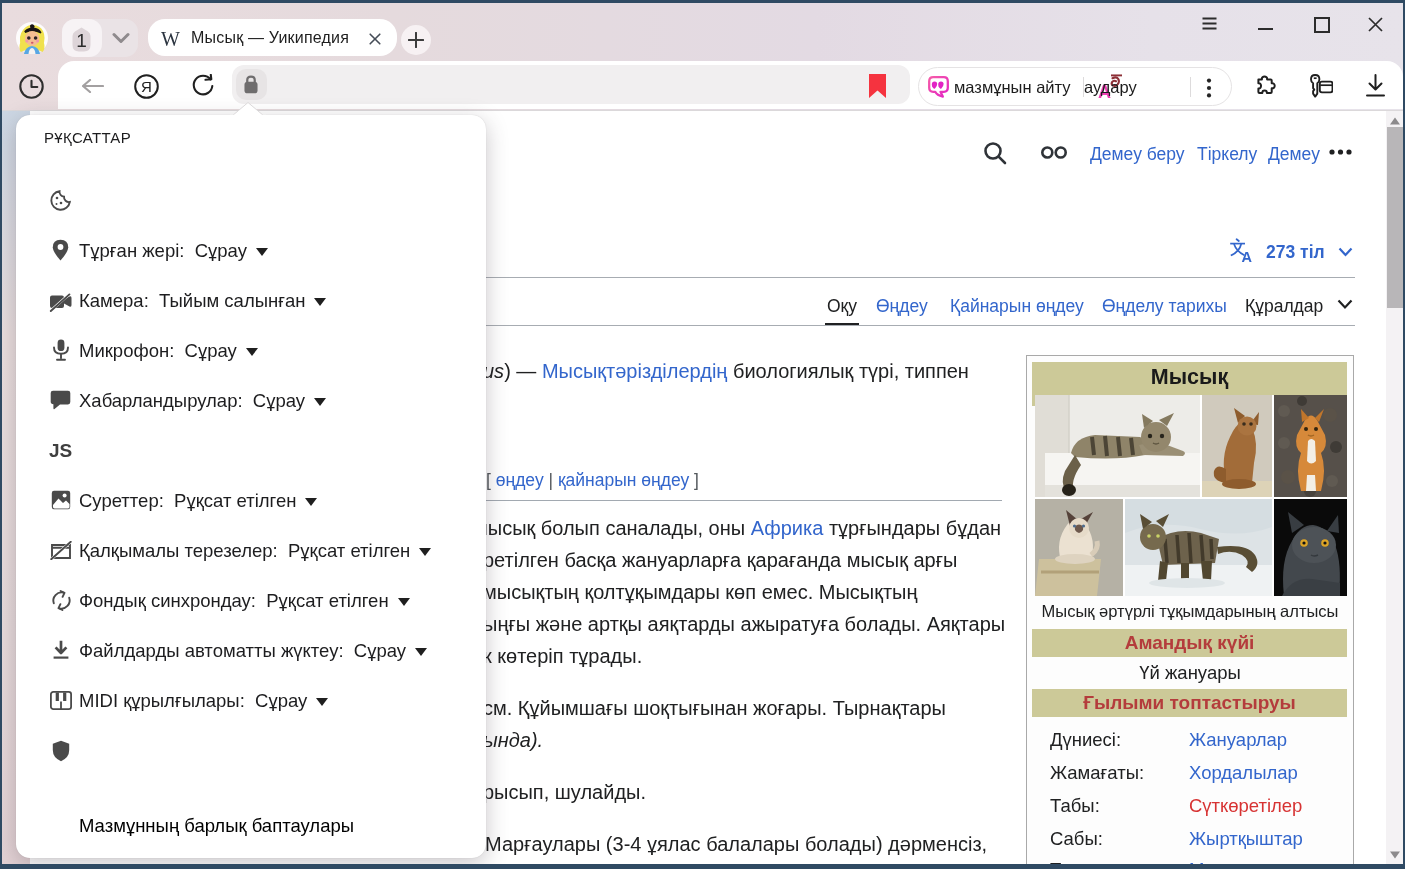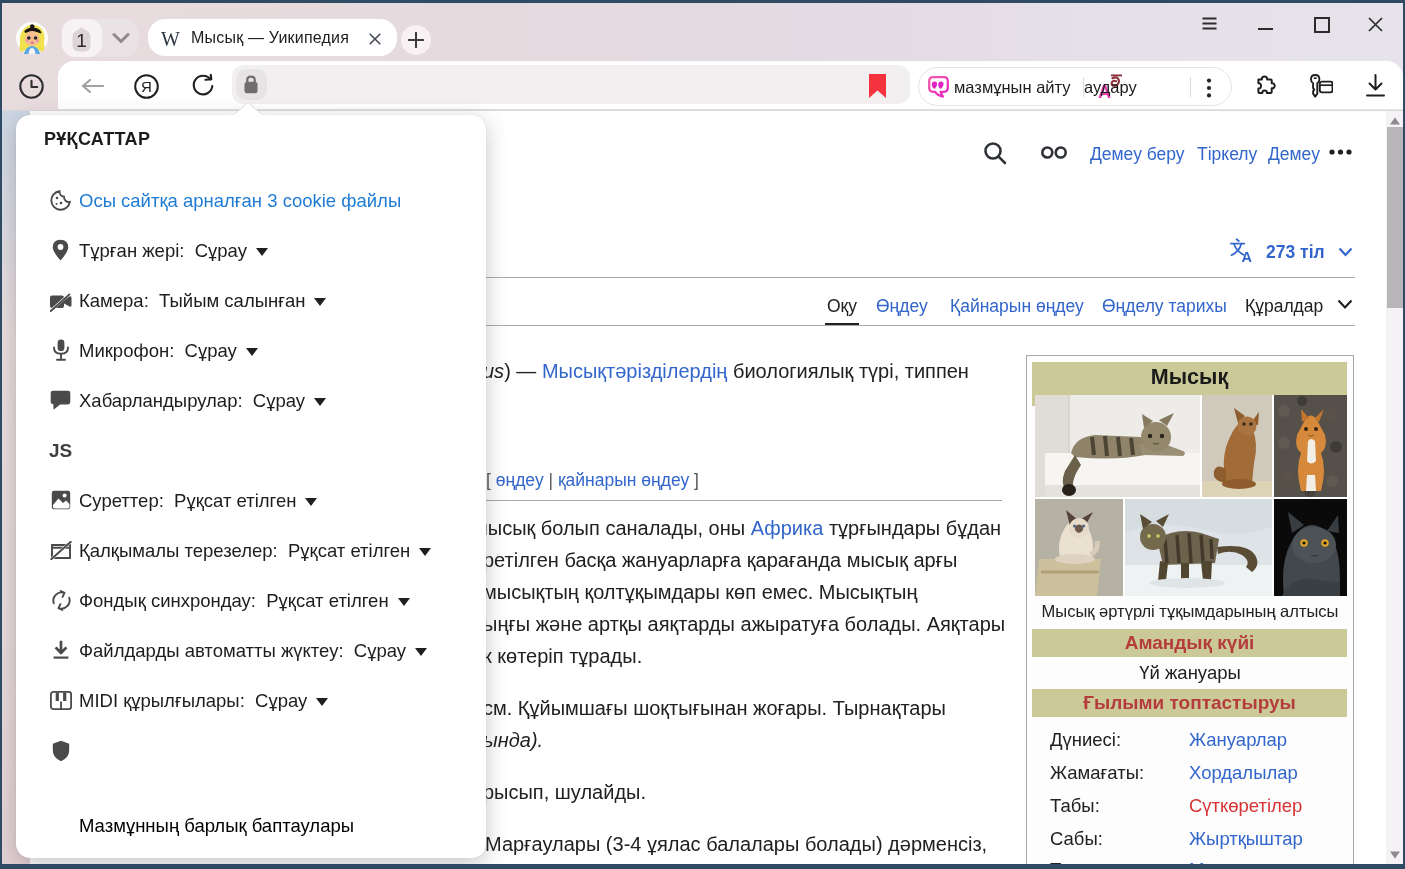--- a/index.html
+++ b/index.html
@@ -339,29 +339,28 @@
     <div class="abs" style="left:1386.5px;top:127px;width:16px;height:181px;background:#b8b6b8;"></div>
     <svg class="abs" style="left:1390px;top:851px;" width="10" height="8" viewBox="0 0 10 8">
         <path d="M0 0.5 L5 7.5 L10 0.5 Z" fill="#8c8a8c"></path>
       </svg>
   </div>
   <div id="panel">
     <svg class="abs" style="left:214px;top:-14px;" width="36" height="15" viewBox="0 0 36 15">
       <path d="M2 15 L18 1.5 L34 15 Z" fill="#ffffff" stroke="#dbd9da" stroke-width="1"></path>
       <rect x="0" y="13.8" width="36" height="1.4" fill="#ffffff"></rect>
     </svg>
-    <div class="abs" style="left:28px;top:14px;font-size:18px;font-weight:bold;color:#1c1c1e;letter-spacing:.3px;">РҰҚСАТТАР</div>
+    <div class="abs" style="left:28px;top:14px;font-size:15px;font-weight:normal;color:#1c1c1e;letter-spacing:.3px;">РҰҚСАТТАР</div>
 
     <svg class="picon" style="left:34px;top:75px;" width="21" height="21" viewBox="0 0 21 21">
       <path d="M19.8 12 A 9.3 9.3 0 1 1 9.5 1.2 A 5 5 0 0 0 14 6.6 A 5 5 0 0 0 19.8 12 Z" fill="none" stroke="#4a4a4a" stroke-width="1.9"></path>
       <circle cx="7" cy="8" r="1.3" fill="#4a4a4a"></circle>
         <circle cx="11" cy="13" r="1.3" fill="#4a4a4a"></circle>
         <circle cx="6.5" cy="14" r="1" fill="#4a4a4a"></circle>
     </svg>
-    <div class="prow" style="left:63px;top:75px;color:#1f7cd4;">Осы сайтқа арналған 3 cookie файлы</div>
 
     <svg class="picon" style="left:36px;top:124px;" width="17" height="22" viewBox="0 0 17 22">
       <path d="M8.5 0.8 Q16.2 0.8 16.2 8.3 Q16.2 13 8.5 21.4 Q0.8 13 0.8 8.3 Q0.8 0.8 8.5 0.8 Z" fill="#4a4a4a"></path>
       <circle cx="8.5" cy="8" r="2.9" fill="#fff"></circle>
     </svg>
     <div class="prow" style="top:125px;">Тұрған жері:&nbsp; Сұрау<span class="tri"></span></div>
 
     <svg class="picon" style="left:33px;top:178px;" width="24" height="19" viewBox="0 0 24 19">
       <path d="M1 4.5 Q1 2.5 3 2.5 H13 Q15 2.5 15 4.5 L15 6.5 L20.5 3.5 Q22.5 2.5 22.5 5 V12 Q22.5 14.5 20.5 13.5 L15 10.5 V13 Q15 15 13 15 H3 Q1 15 1 13 Z" fill="#4a4a4a"></path>
       <path d="M2.5 17 L21 0.5" stroke="#fff" stroke-width="2.6"></path>

